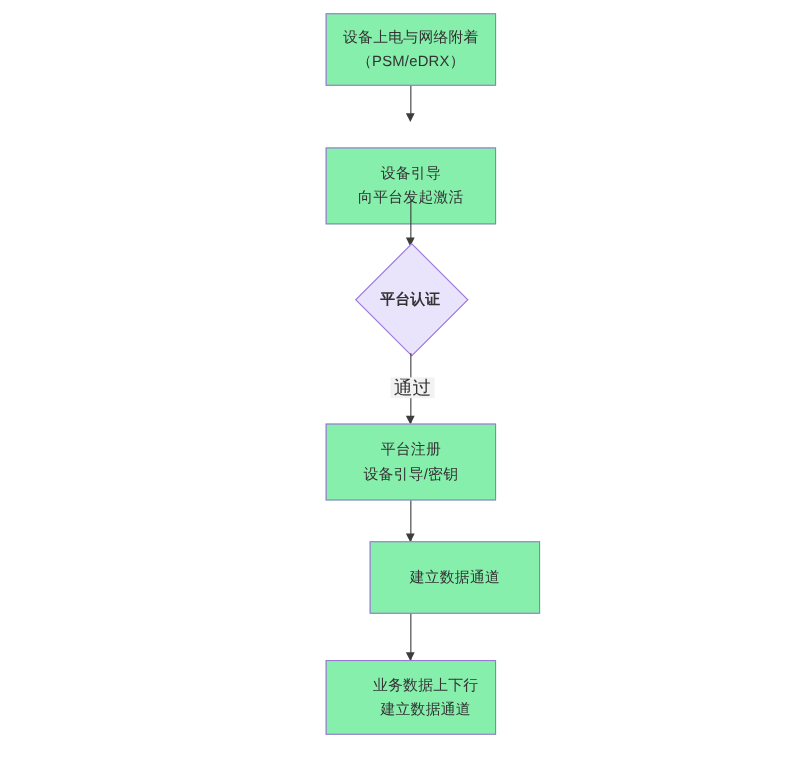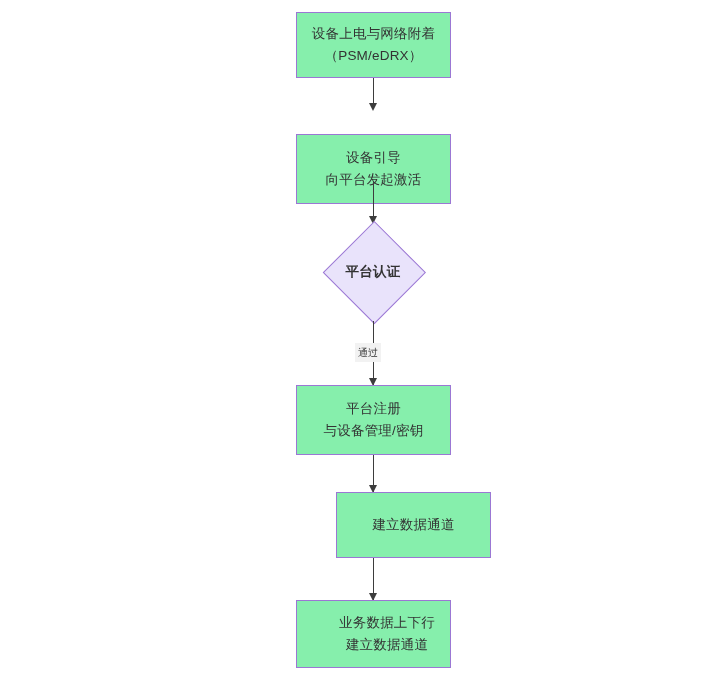--- a/index.html
+++ b/index.html
@@ -81,21 +81,21 @@
     border-left: 4.5px solid transparent;
     border-right: 4.5px solid transparent;
     border-top: 8px solid #3d3d3d;
   }
 
   
   .edge-label {
     position: absolute;
     background: #f2f2f2;
     color: #333333;
-    font-size: 10px;
+    font-size: 17px;
     line-height: 17px;
     padding: 1px 3px;
     white-space: nowrap;
     z-index: 3;
   }
 </style>
 </head>
 <body>
 
 <div id="flowchart">
@@ -120,21 +120,21 @@
     <span class="diamond-shape"></span>
     <span class="diamond-label node-line">平台认证</span>
   </div>
 
   <div class="connector" style="left:373px; top:321px; height:64px;"></div>
   <div class="edge-label" style="left:355px; top:343px;">通过</div>
   <div class="arrowhead" style="left:368.5px; top:378px;"></div>
 
   <div class="node process" style="left:296px; top:385px; width:155px; height:70px;">
     <span class="node-line">平台注册</span>
-    <span class="node-line">与设备管理/密钥</span>
+    <span class="node-line">设备引导/密钥</span>
   </div>
 
   <div class="connector" style="left:373px; top:455px; height:37px;"></div>
   <div class="arrowhead" style="left:368.5px; top:485px;"></div>
 
   <div class="node process" style="left:296px; top:492px; width:155px; height:66px;margin-left:40px;">
     <span class="node-line">建立数据通道</span>
   </div>
 
   <div class="connector" style="left:373px; top:558px; height:42px;"></div>

